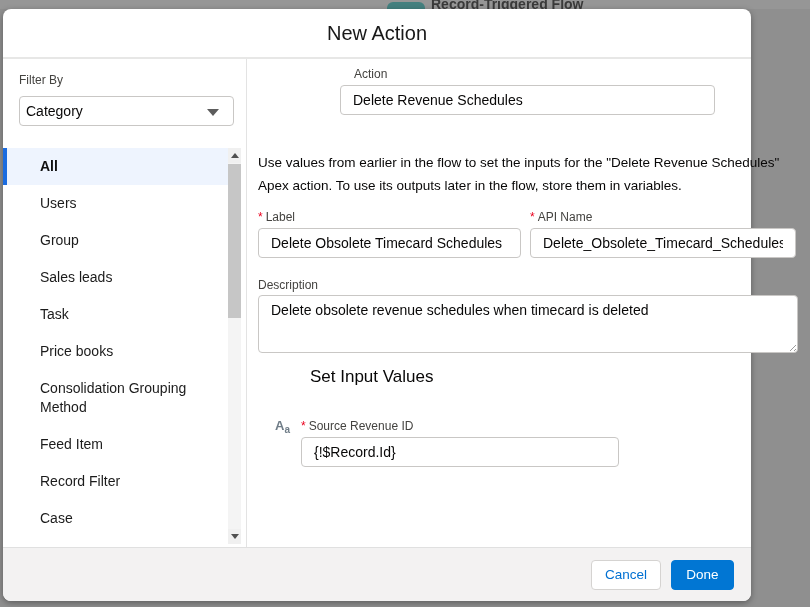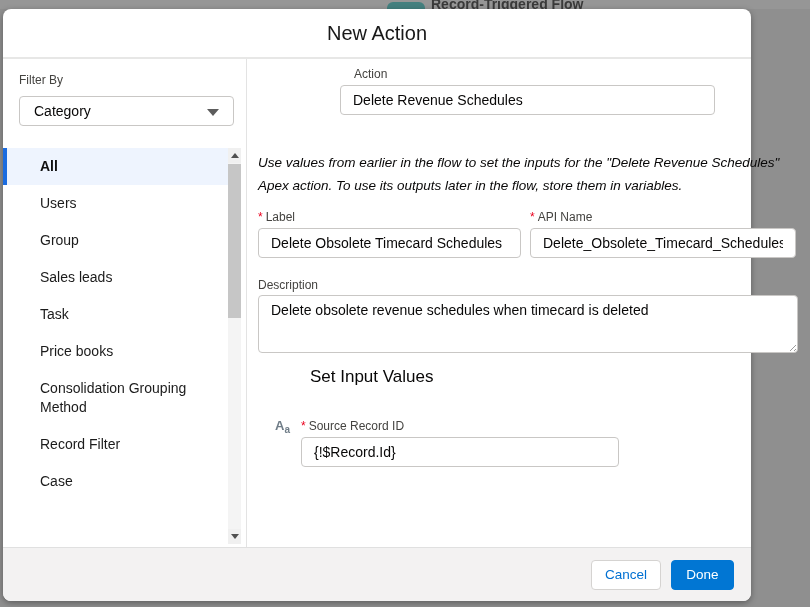--- a/index.html
+++ b/index.html
@@ -50,21 +50,21 @@
   .filter-label {
     position: absolute; left: 16px; top: 14px;
     font-size: 12px; color: #444340;
   }
   .category-select {
     position: absolute; left: 16px; top: 37px; width: 215px; height: 30px;
     border: 1px solid #c9c7c5; border-radius: 4px; background: #fff;
     display: flex; align-items: center; cursor: pointer;
   }
   .category-select .value {
-    margin-left: 14px; font-size: 14px; color: #080707;
+    margin-left: 6px; font-size: 14px; color: #080707;
   }
   .chevron-down {
     position: absolute; right: 14px; top: 12px;
     width: 0; height: 0;
     border-left: 6px solid transparent; border-right: 6px solid transparent;
     border-top: 7px solid #5c5c5c;
   }
   .category-list {
     position: absolute; left: 0; top: 89px; width: 228px; bottom: 0;
     overflow: hidden; font-size: 14px;
@@ -107,21 +107,21 @@
   .req { color: #ea001e; margin-right: 3px; font-size: 12px; }
   .text-input {
     border: 1px solid #c9c7c5; border-radius: 4px; background: #fff;
     font-family: "Liberation Sans", sans-serif;
     font-size: 14px; color: #080707; padding: 8px 12px; height: 30px; width: 100%;
     outline: none;
   }
   .abs { position: absolute; }
 
   .help-text {
-    font-size: 13.5px; line-height: 23px; color: #080707; width: 542px; font-style: italic;
+    font-size: 13.5px; line-height: 23px; color: #080707; width: 542px;
   }
 
   textarea.desc-area {
     border: 1px solid #c9c7c5; border-radius: 4px; background: #fff;
     font-family: "Liberation Sans", sans-serif;
     font-size: 14px; color: #080707; padding: 6px 12px;
     width: 100%; height: 58px; resize: none; outline: none;
   }
   .resize-grip {
     position: absolute; width: 9px; height: 9px;
@@ -178,20 +178,21 @@
       </div>
 
       <div class="category-list" id="category-list">
           <div class="list-item selected">All</div>
           <div class="list-item">Users</div>
           <div class="list-item">Group</div>
           <div class="list-item">Sales leads</div>
           <div class="list-item">Task</div>
           <div class="list-item">Price books</div>
           <div class="list-item">Consolidation Grouping Method</div>
+          <div class="list-item">Feed Item</div>
           <div class="list-item">Record Filter</div>
           <div class="list-item">Case</div>
         </div>
 
       <div class="scrollbar">
         <div class="scroll-btn up">
             <span class="tri-up"></span>
           </div>
         <div class="scroll-thumb"></div>
         <div class="scroll-btn down">
@@ -220,21 +221,21 @@
       <div class="abs field-label" style="left:11px; top:219px;">Description</div>
       <textarea class="abs desc-area" style="left: 11px; top: 236px; width: 540px;">Delete obsolete revenue schedules when timecard is deleted</textarea>
       <div class="resize-grip" style="left:540px; top:283px;"></div>
 
       <div class="abs section-heading" style="left:19px; top:308px;margin-left:44px;">Set Input Values</div>
 
       <div class="abs type-icon" style="left:28px; top:359px;">
         <span>A</span><span class="small">a</span>
       </div>
       <div class="abs field-label" style="left:54px; top:360px;">
-        <span class="req">*</span><span>Source Record ID</span>
+        <span class="req">*</span><span>Source Revenue ID</span>
       </div>
       <input class="abs text-input" style="left: 54px; top: 378px; width: 318px;" value="{!$Record.Id}">
 
     </div>
   </div>
 
   <div class="modal-footer">
     <button class="btn btn-cancel">Cancel</button>
     <button class="btn btn-done">Done</button>
   </div>

